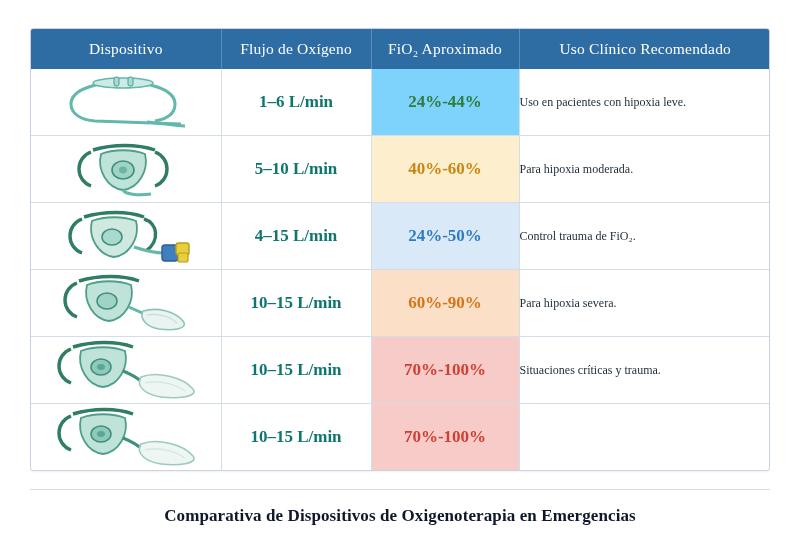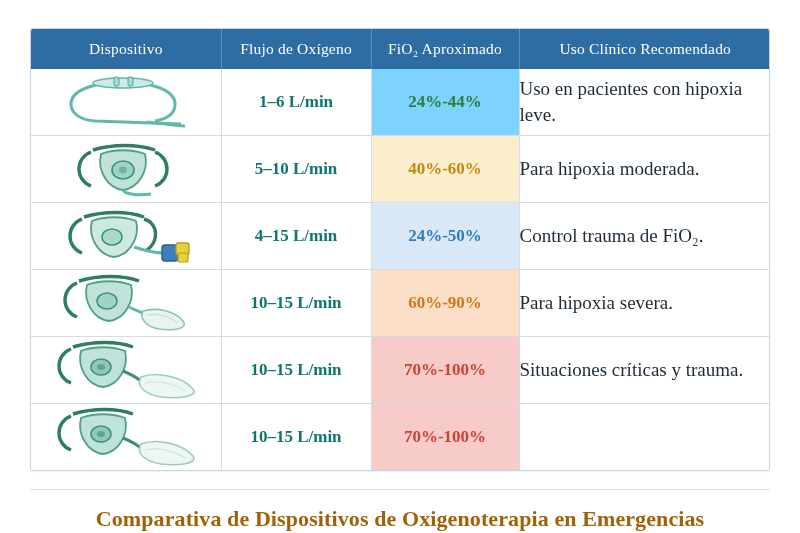--- a/index.html
+++ b/index.html
@@ -77,36 +77,36 @@
   .fio2-cell {
     text-align: center;
     font-size: 17px;
     font-weight: bold;
     font-family: "Liberation Serif", serif;
     height: 66px;
     line-height: 66px;
   }
   .use-cell {
     padding: 0 14px;
-    font-size: 19px;
+    font-size: 12px;
     color: #1d2b38;
     font-family: "Liberation Serif", serif;
     line-height: 1.35;
   }
 
   .footer {
     margin-top: 18px;
     border-top: 1px solid #d3dde8;
     padding-top: 16px;
     text-align: center;
   }
   .footer .caption {
-    font-size: 22px;
+    font-size: 17px;
     font-weight: bold;
-    color: #a16207;
+    color: #0f172a;
     font-family: "Liberation Serif", serif;
     letter-spacing: 0.1px;
   }
   svg { display: block; }
 </style>
 </head>
 <body>
 
 <div class="page">
 

